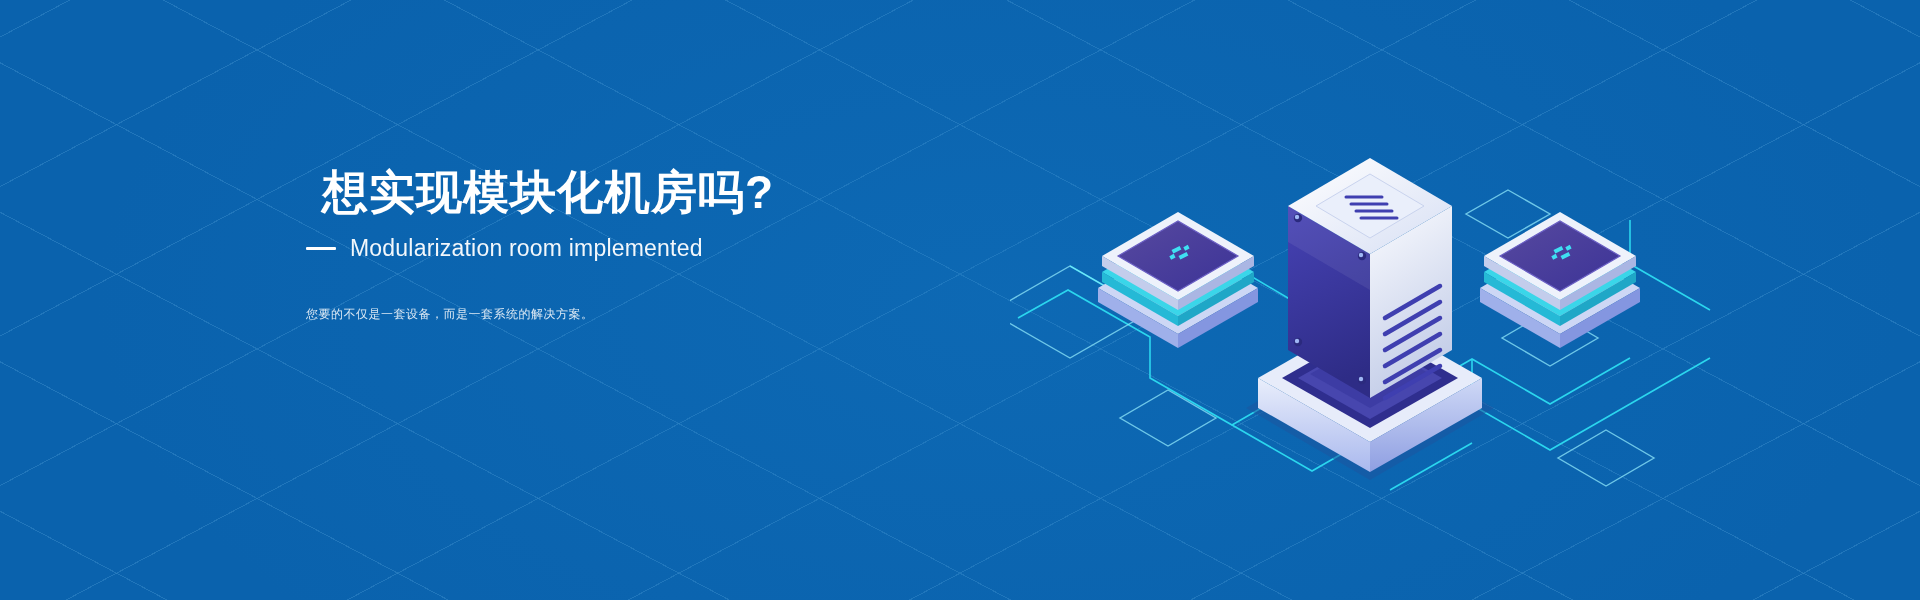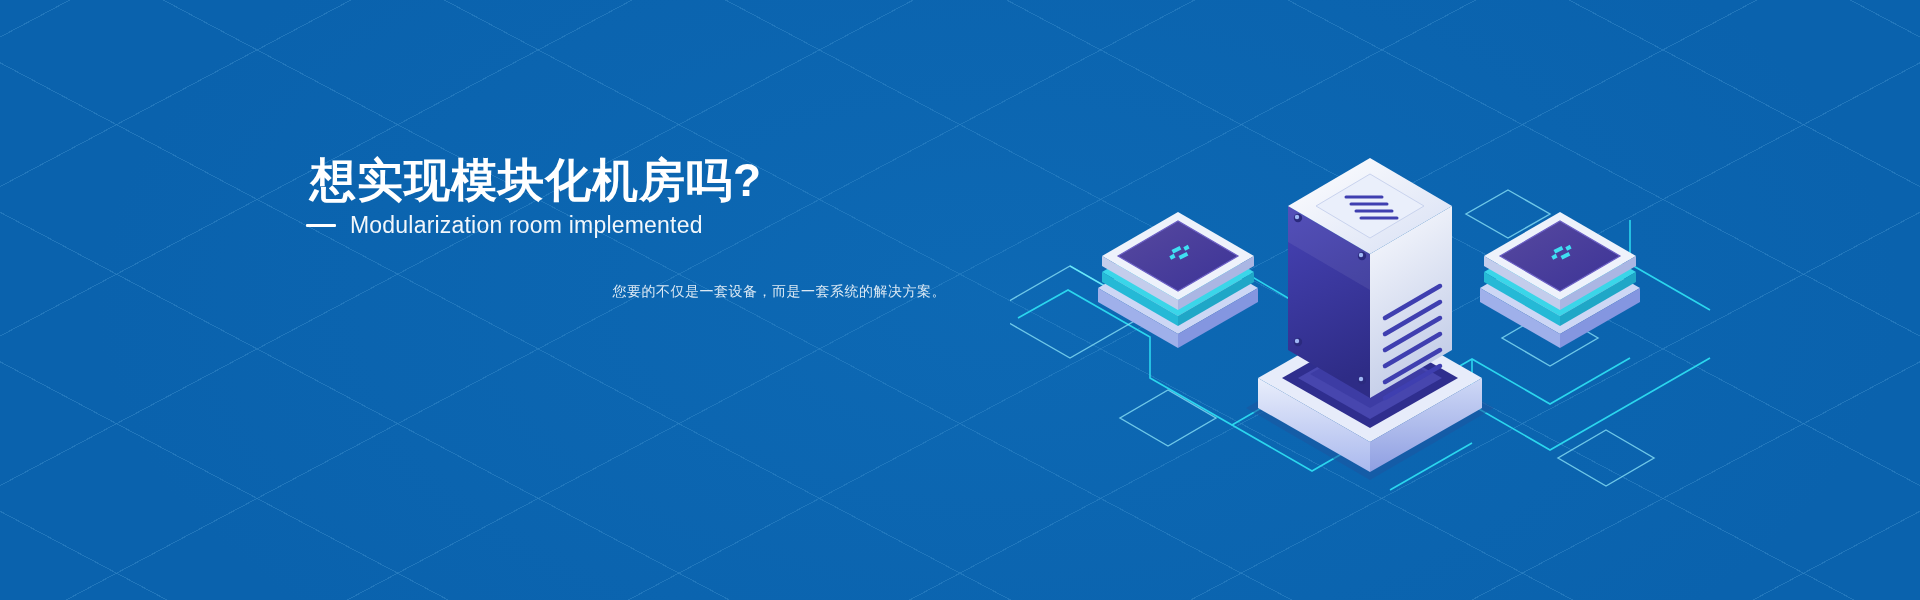--- a/index.html
+++ b/index.html
@@ -57,21 +57,21 @@
   }
 
   
   .copy {
     position: absolute;
     left: 306px;
     top: 150px;
     width: 640px;
   }
   .headline {
-    margin: 4px;
+    margin: 16px;
     font-size: 46px;
     line-height: 1.15;
     font-weight: bold;
     color: #ffffff;
     letter-spacing: 1px;
     white-space: nowrap;
   }
   .sub-row {
     display: flex;
     align-items: center;
@@ -86,25 +86,24 @@
     border-radius: 1px;
   }
   .subhead {
     font-size: 23px;
     color: #f2f7fb;
     letter-spacing: 0.2px;
     white-space: nowrap;
   }
   .body-text {
     margin-top: 44px;
-    font-size: 14px;
+    font-size: 12px;
     color: #dce9f4;
     letter-spacing: 0.5px;
     white-space: nowrap;
-    text-align: right;
   }
 
   
   .art {
     position: absolute;
     left: 1010px;
     top: 60px;
     width: 720px;
     height: 480px;
   }

